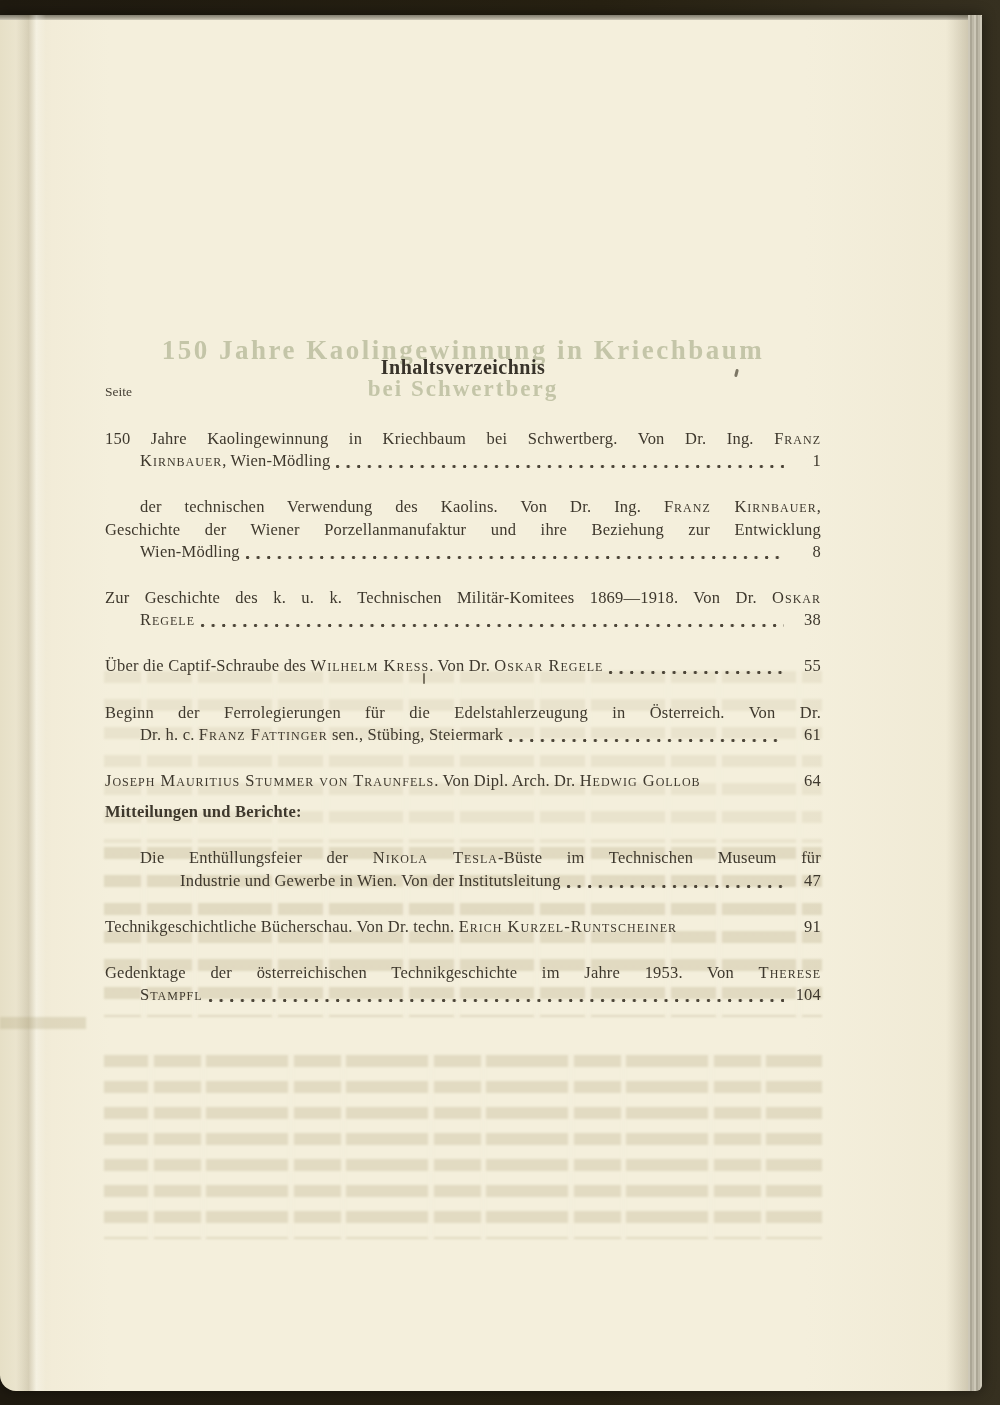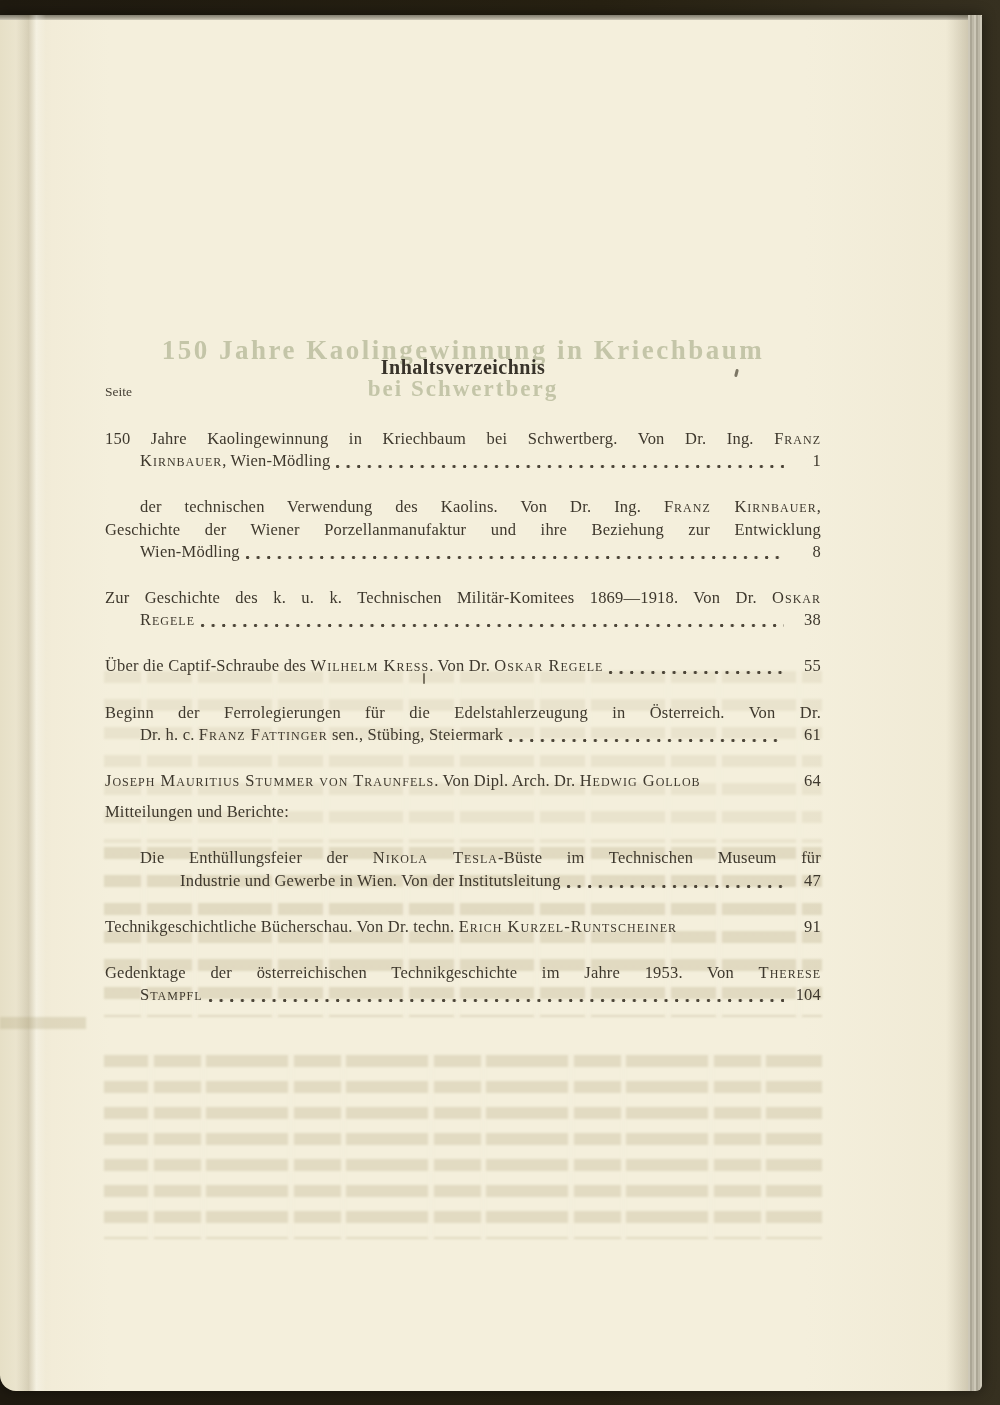--- a/index.html
+++ b/index.html
@@ -66,21 +66,21 @@
 
   
   .content{position:absolute;z-index:2;color:#3e382d;}
   .title{
     left:105px;top:336px;width:716px;text-align:center;
     font-size:20px;font-weight:bold;line-height:32px;letter-spacing:.5px;color:#38332a;
   }
   .seite{left:105px;top:369px;width:716px;text-align:left;font-size:13.5px;color:#474136;}
   .entries{left:105px;top:389px;width:716px;font-size:16.5px;line-height:22.2px;}
   .entry{margin-bottom:5px;margin-top:24px;}
-  .entries > .entry:nth-child(7){margin-top:9px;}
+  .entries > .entry:nth-child(7){margin-top:9px;font-weight:bold;}
   .entries > .entry:nth-child(8){margin-bottom:11px;}
   .toc-line{letter-spacing:.2px;}
   .ind1{padding-left:35px;}
   .ind2{padding-left:75px;}
   .just{text-align:justify;text-align-last:justify;}
   .dline{display:flex;align-items:baseline;}
   .dline .txt{flex:0 1 auto;}
   .leader{
     flex:1 1 30px;min-width:0;height:15px;align-self:flex-end;margin:0 9px 0 5px;
     background-image:radial-gradient(circle at 2.6px 9.5px,#4b4437 1.35px,rgba(0,0,0,0) 1.9px);

